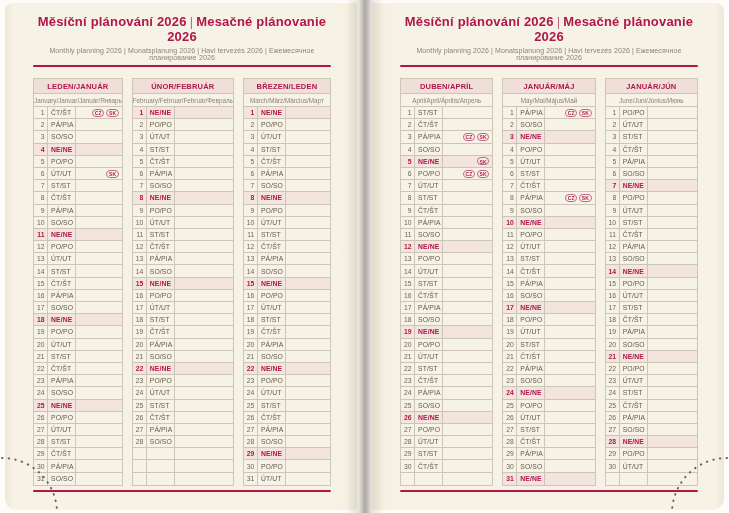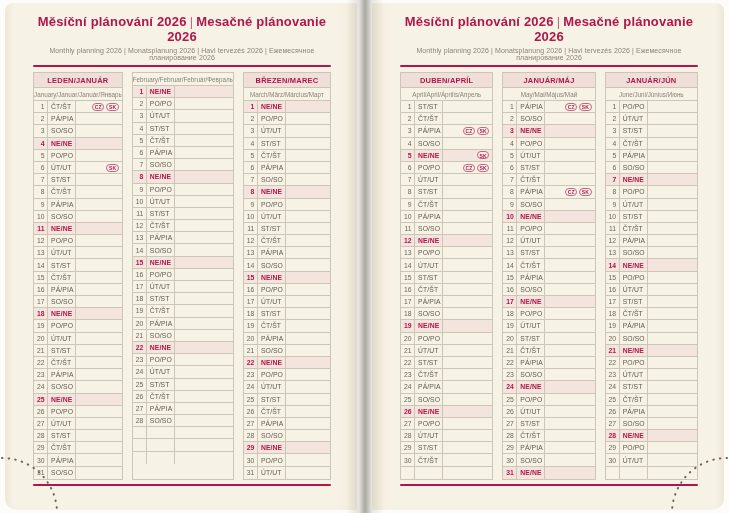--- a/index.html
+++ b/index.html
@@ -23,21 +23,21 @@
   .page.right{right:5px;border-radius:2px 8px 12px 2px;
     background:linear-gradient(to left,#eee7d8 0,var(--paper) 2.5%,var(--paper) 94%,#f3edde 100%);}
   .gutter{position:absolute;top:0;bottom:0;left:346px;width:38px;pointer-events:none;z-index:5;
     background:linear-gradient(to right,rgba(110,100,85,0) 0%,rgba(110,100,85,0.18) 35%,rgba(70,62,52,0.45) 50%,rgba(110,100,85,0.15) 68%,rgba(110,100,85,0) 100%);}
   .page-inner{height:100%;padding:11px 26px 0 28px;display:flex;flex-direction:column;}
   .page-title{text-align:center;font-size:13px;font-weight:bold;color:var(--accent);letter-spacing:0.2px;}
   .title-sep{color:var(--accent-soft);font-weight:normal;padding:0 3px;}
   .page-subtitle{text-align:center;font-size:7px;color:var(--ink-soft);margin-top:3px;letter-spacing:0.1px;}
   .rule{height:2px;background:var(--accent);margin-top:4px;border-radius:1px;}
   .rule.bottom{margin-top:4px;}
-  .columns{display:flex;gap:9px;margin-top:5px;}
+  .columns{display:flex;gap:9px;margin-top:11px;}
   .month{flex:1;border:1px solid var(--border);background:var(--paper);}
   .month-title{height:15px;line-height:15px;text-align:center;background:var(--header-bg);
     color:var(--accent);font-weight:bold;font-size:7.5px;letter-spacing:0.2px;
     border-bottom:1px solid var(--border);white-space:nowrap;overflow:hidden;}
   .month-langs{height:13px;line-height:13px;text-align:center;color:var(--ink-soft);
     font-size:6.3px;border-bottom:1px solid var(--border);white-space:nowrap;overflow:hidden;}
   .day-row{display:flex;height:12.2px;border-bottom:1px solid var(--border);font-size:6.8px;color:var(--ink);}
   .day-row:last-child{border-bottom:none;}
   .cell{display:flex;align-items:center;height:100%;}
   .cell.num{width:14px;justify-content:flex-end;padding-right:2.5px;border-right:1px solid var(--border);color:#6c665a;}
@@ -254,20 +254,21 @@
 
   <div class="day-row">
     <span class="cell num">31</span>
     <span class="cell wd">SO/SO</span>
     <span class="cell notes"></span>
   </div>
 </div>
   </div>
 
   <div class="month">
+    <div class="month-title">ÚNOR/FEBRUÁR</div>
     <div class="month-langs">February/Februar/Február/Февраль</div>
     <div>
   <div class="day-row sunday">
     <span class="cell num">1</span>
     <span class="cell wd">NE/NE</span>
     <span class="cell notes"></span>
   </div>
 
   <div class="day-row">
     <span class="cell num">2</span>
@@ -445,21 +446,21 @@
 
   <div class="day-row">
     <span class="cell num"></span>
     <span class="cell wd"></span>
     <span class="cell notes"></span>
   </div>
 </div>
   </div>
 
   <div class="month">
-    <div class="month-title">BŘEZEN/MAREC</div>
+    <div class="month-title">BŘEZEN/LEDEN</div>
     <div class="month-langs">March/März/Március/Март</div>
     <div>
   <div class="day-row sunday">
     <span class="cell num">1</span>
     <span class="cell wd">NE/NE</span>
     <span class="cell notes"></span>
   </div>
 
   <div class="day-row">
     <span class="cell num">2</span>

